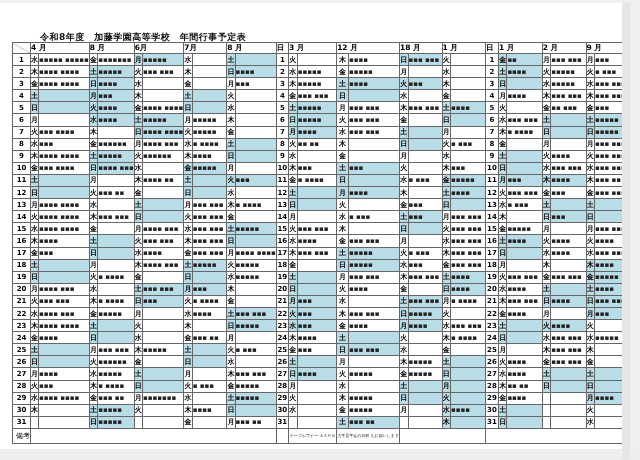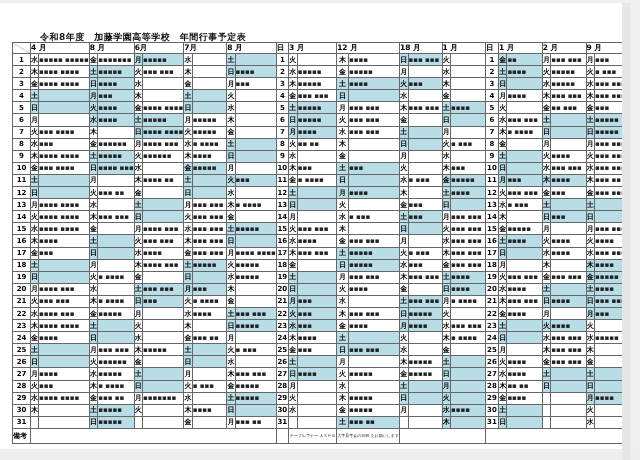--- a/index.html
+++ b/index.html
@@ -8,21 +8,21 @@
   .title{position:absolute;left:40px;top:28px;font-size:9px;font-weight:bold;color:#111;letter-spacing:0.5px;white-space:nowrap;}
   table.cal{position:absolute;left:12px;top:39px;border-collapse:collapse;table-layout:fixed;}
   table.cal td, table.cal th{border:1px solid #666;padding:0;height:11.1px;font-size:7px;line-height:10px;overflow:hidden;white-space:nowrap;}
   table.cal th{font-weight:bold;font-size:7.5px;text-align:left;height:10px;}
   td.dn{text-align:center;font-weight:bold;font-size:6.5px;}
   td.wd{text-align:center;font-weight:bold;font-size:8px;border-right:1px solid #999;}
   td.ev{font-size:3.2px;line-height:4px;padding-left:1px;color:#222;white-space:normal;}
   .blue{background:#b9dde6;}
   th.corner{background:linear-gradient(to top right,transparent 48%,#666 50%,transparent 52%);}
   tr.bikou td{height:14px;}
-  td.bikou-label{font-weight:bold;font-size:7px;text-align:left;}
+  td.bikou-label{font-weight:normal;font-size:7px;text-align:right;}
   .scroll-edge{position:absolute;right:0;top:0;width:8px;height:460px;background:#e6e6e6;}
   .bottom-band{position:absolute;left:0;top:446px;width:640px;height:14px;background:#eeeeee;}
 </style>
 </head>
 <body>
 
 <div class="page">
   <div class="title">令和8年度　加藤学園高等学校　年間行事予定表</div>
 
   <table class="cal">

